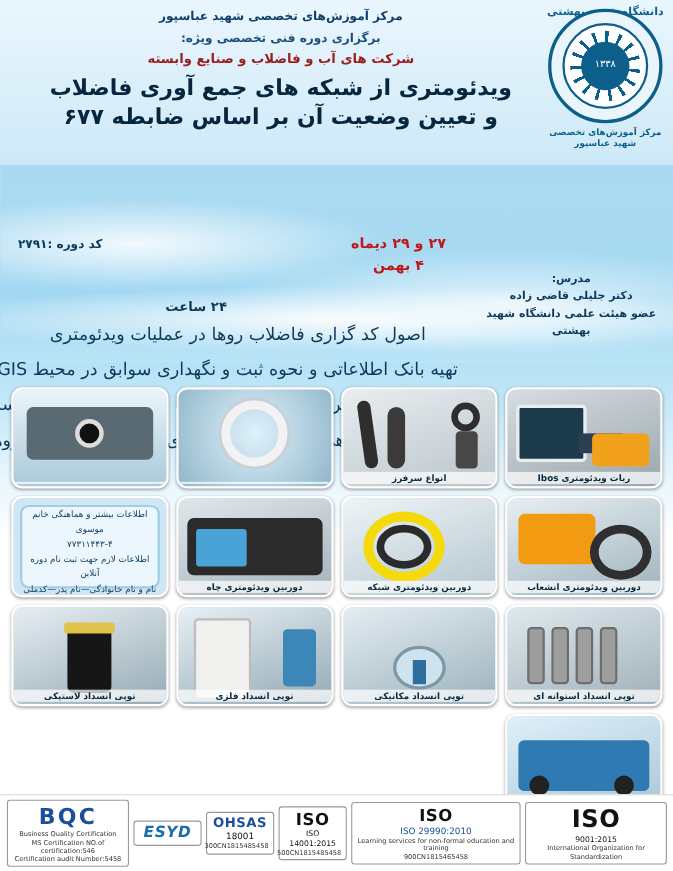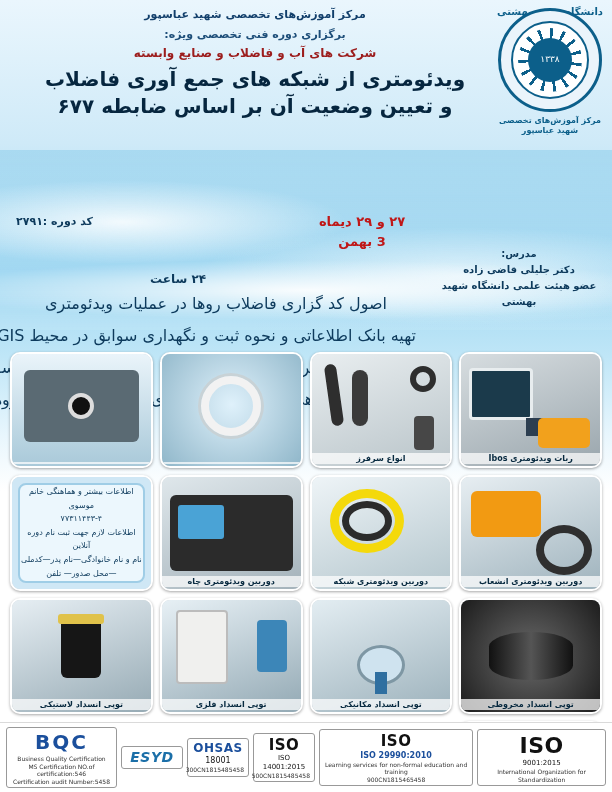--- a/index.html
+++ b/index.html
@@ -104,21 +104,21 @@
     font-size:16px; color:#0d3a5c; line-height:2.0; direction:rtl;
   }
   .bullets div { white-space:nowrap; }
 
   
   .grid {
     position:absolute; top:352px; right:10px; left:10px;
     display:grid; grid-template-columns: repeat(4, 1fr); gap:7px;
   }
   .cell {
-    position:relative; height:116px; border-radius:10px; overflow:hidden;
+    position:relative; height:92px; border-radius:10px; overflow:hidden;
     border:2px solid #ffffff; box-shadow:0 1px 3px rgba(0,0,0,.35);
     background:#cfd6da;
   }
   .cap {
     position:absolute; bottom:2px; right:0; left:0; text-align:center;
     font-size:8px; color:#07293f; font-weight:bold;
     background:rgba(255,255,255,.72); padding:1px 0;
   }
   
   .art { position:absolute; inset:0; }
@@ -211,21 +211,21 @@
     <div class="h-center">مرکز آموزش‌های تخصصی شهید عباسپور</div>
     <div class="h-course">برگزاری دوره فنی تخصصی ویژه:</div>
     <div class="h-company">شرکت های آب و فاضلاب و صنایع وابسته</div>
     <div class="h-title1">ویدئومتری از شبکه های جمع آوری فاضلاب</div>
     <div class="h-title2">و تعیین وضعیت آن بر اساس ضابطه ۶۷۷</div>
   </div>
 
   <div class="code-row">کد دوره :۲۷۹۱</div>
   <div class="date-red">
     <div>۲۷ و ۲۹ دیماه</div>
-    <div>3 بهمن</div>
+    <div>۴ بهمن</div>
   </div>
   <div class="teachers">
     <div>مدرس:</div>
     <div>دکتر جلیلی قاضی زاده</div>
     <div>عضو هیئت علمی دانشگاه شهید بهشتی</div>
   </div>
   <div class="hours">۲۴ ساعت</div>
 
   <div class="bullets">
     <div>اصول کد گزاری فاضلاب روها در عملیات ویدئومتری</div>
@@ -291,24 +291,27 @@
       <div class="info-text">
         <div>اطلاعات بیشتر و هماهنگی خانم موسوی</div>
         <div>۷۷۳۱۱۴۴۳-۴</div>
         <div>اطلاعات لازم جهت ثبت نام دوره آنلاین</div>
         <div>نام و نام خانوادگی—نام پدر—کدملی—محل صدور— تلفن</div>
 
       </div>
     </div>
 
     <div class="cell">
-      <div class="art c9">
-          <span class="cone"></span>
-        </div>
-      <div class="cap">توپی انسداد مخروطی</div>
+      <div class="art c10">
+        <span class="cyl" style="left:18px"></span>
+          <span class="cyl" style="left:40px"></span>
+          <span class="cyl" style="left:62px"></span>
+          <span class="cyl" style="left:84px"></span>
+      </div>
+      <div class="cap">توپی انسداد استوانه ای</div>
     </div>
     <div class="cell">
       <div class="art c12">
           <span class="ball"></span>
           <span class="valve"></span>
         </div>
       <div class="cap">توپی انسداد مکانیکی</div>
     </div>
     <div class="cell">
       <div class="art c11">
@@ -338,21 +341,21 @@
   </div>
 
   <div class="footer">
     <div class="badge iso-left">
       <div class="big">ISO</div>
       <div>9001:2015</div>
       <div class="sub">International Organization for Standardization</div>
     </div>
     <div class="badge">
       <div class="big">ISO</div>
-      <div class="blue" style="font-weight:bold;font-size:8px">ISO 29990:2010</div>
+      <div class="blue" style="font-weight:normal;font-size:8px">ISO 29990:2010</div>
       <div class="sub">Learning services for non-formal education and training</div>
       <div class="sub">900CN1815465458</div>
     </div>
     <div class="badge">
       <div class="big">ISO</div>
       <div style="font-size:7px">ISO 14001:2015</div>
       <div class="sub">500CN1815485458</div>
     </div>
     <div class="badge ohsas">
       <div class="big">OHSAS</div>

